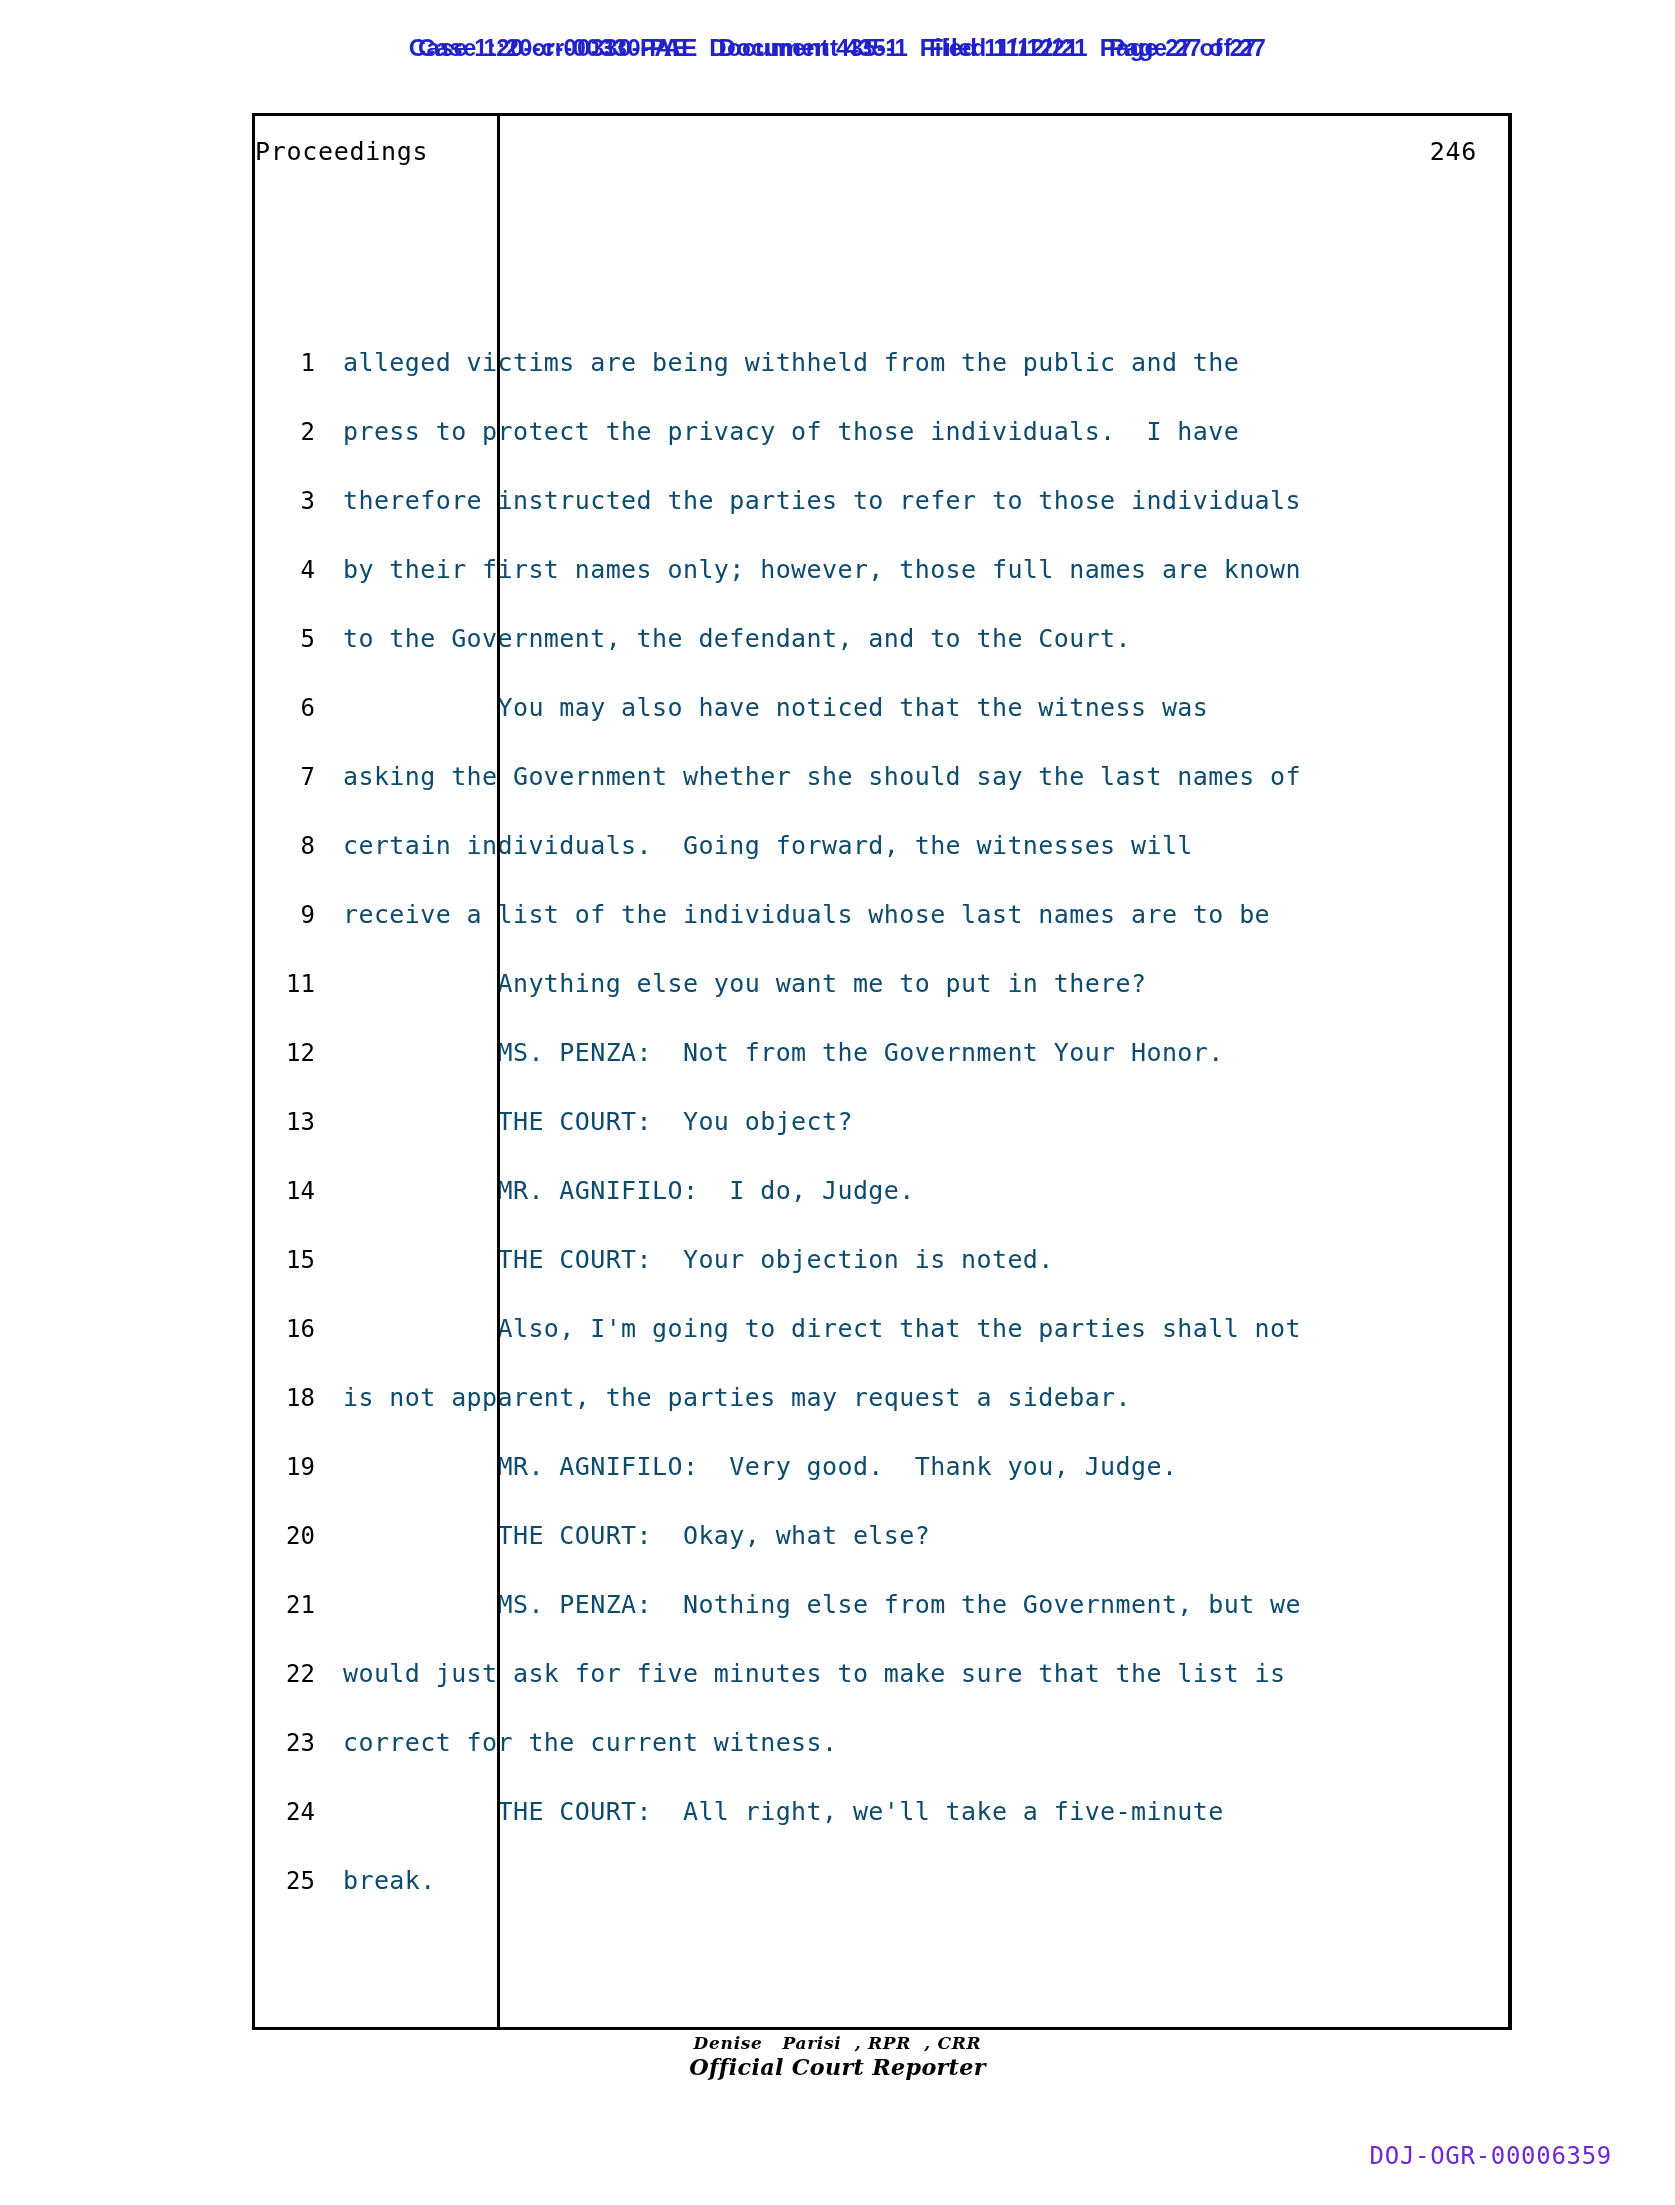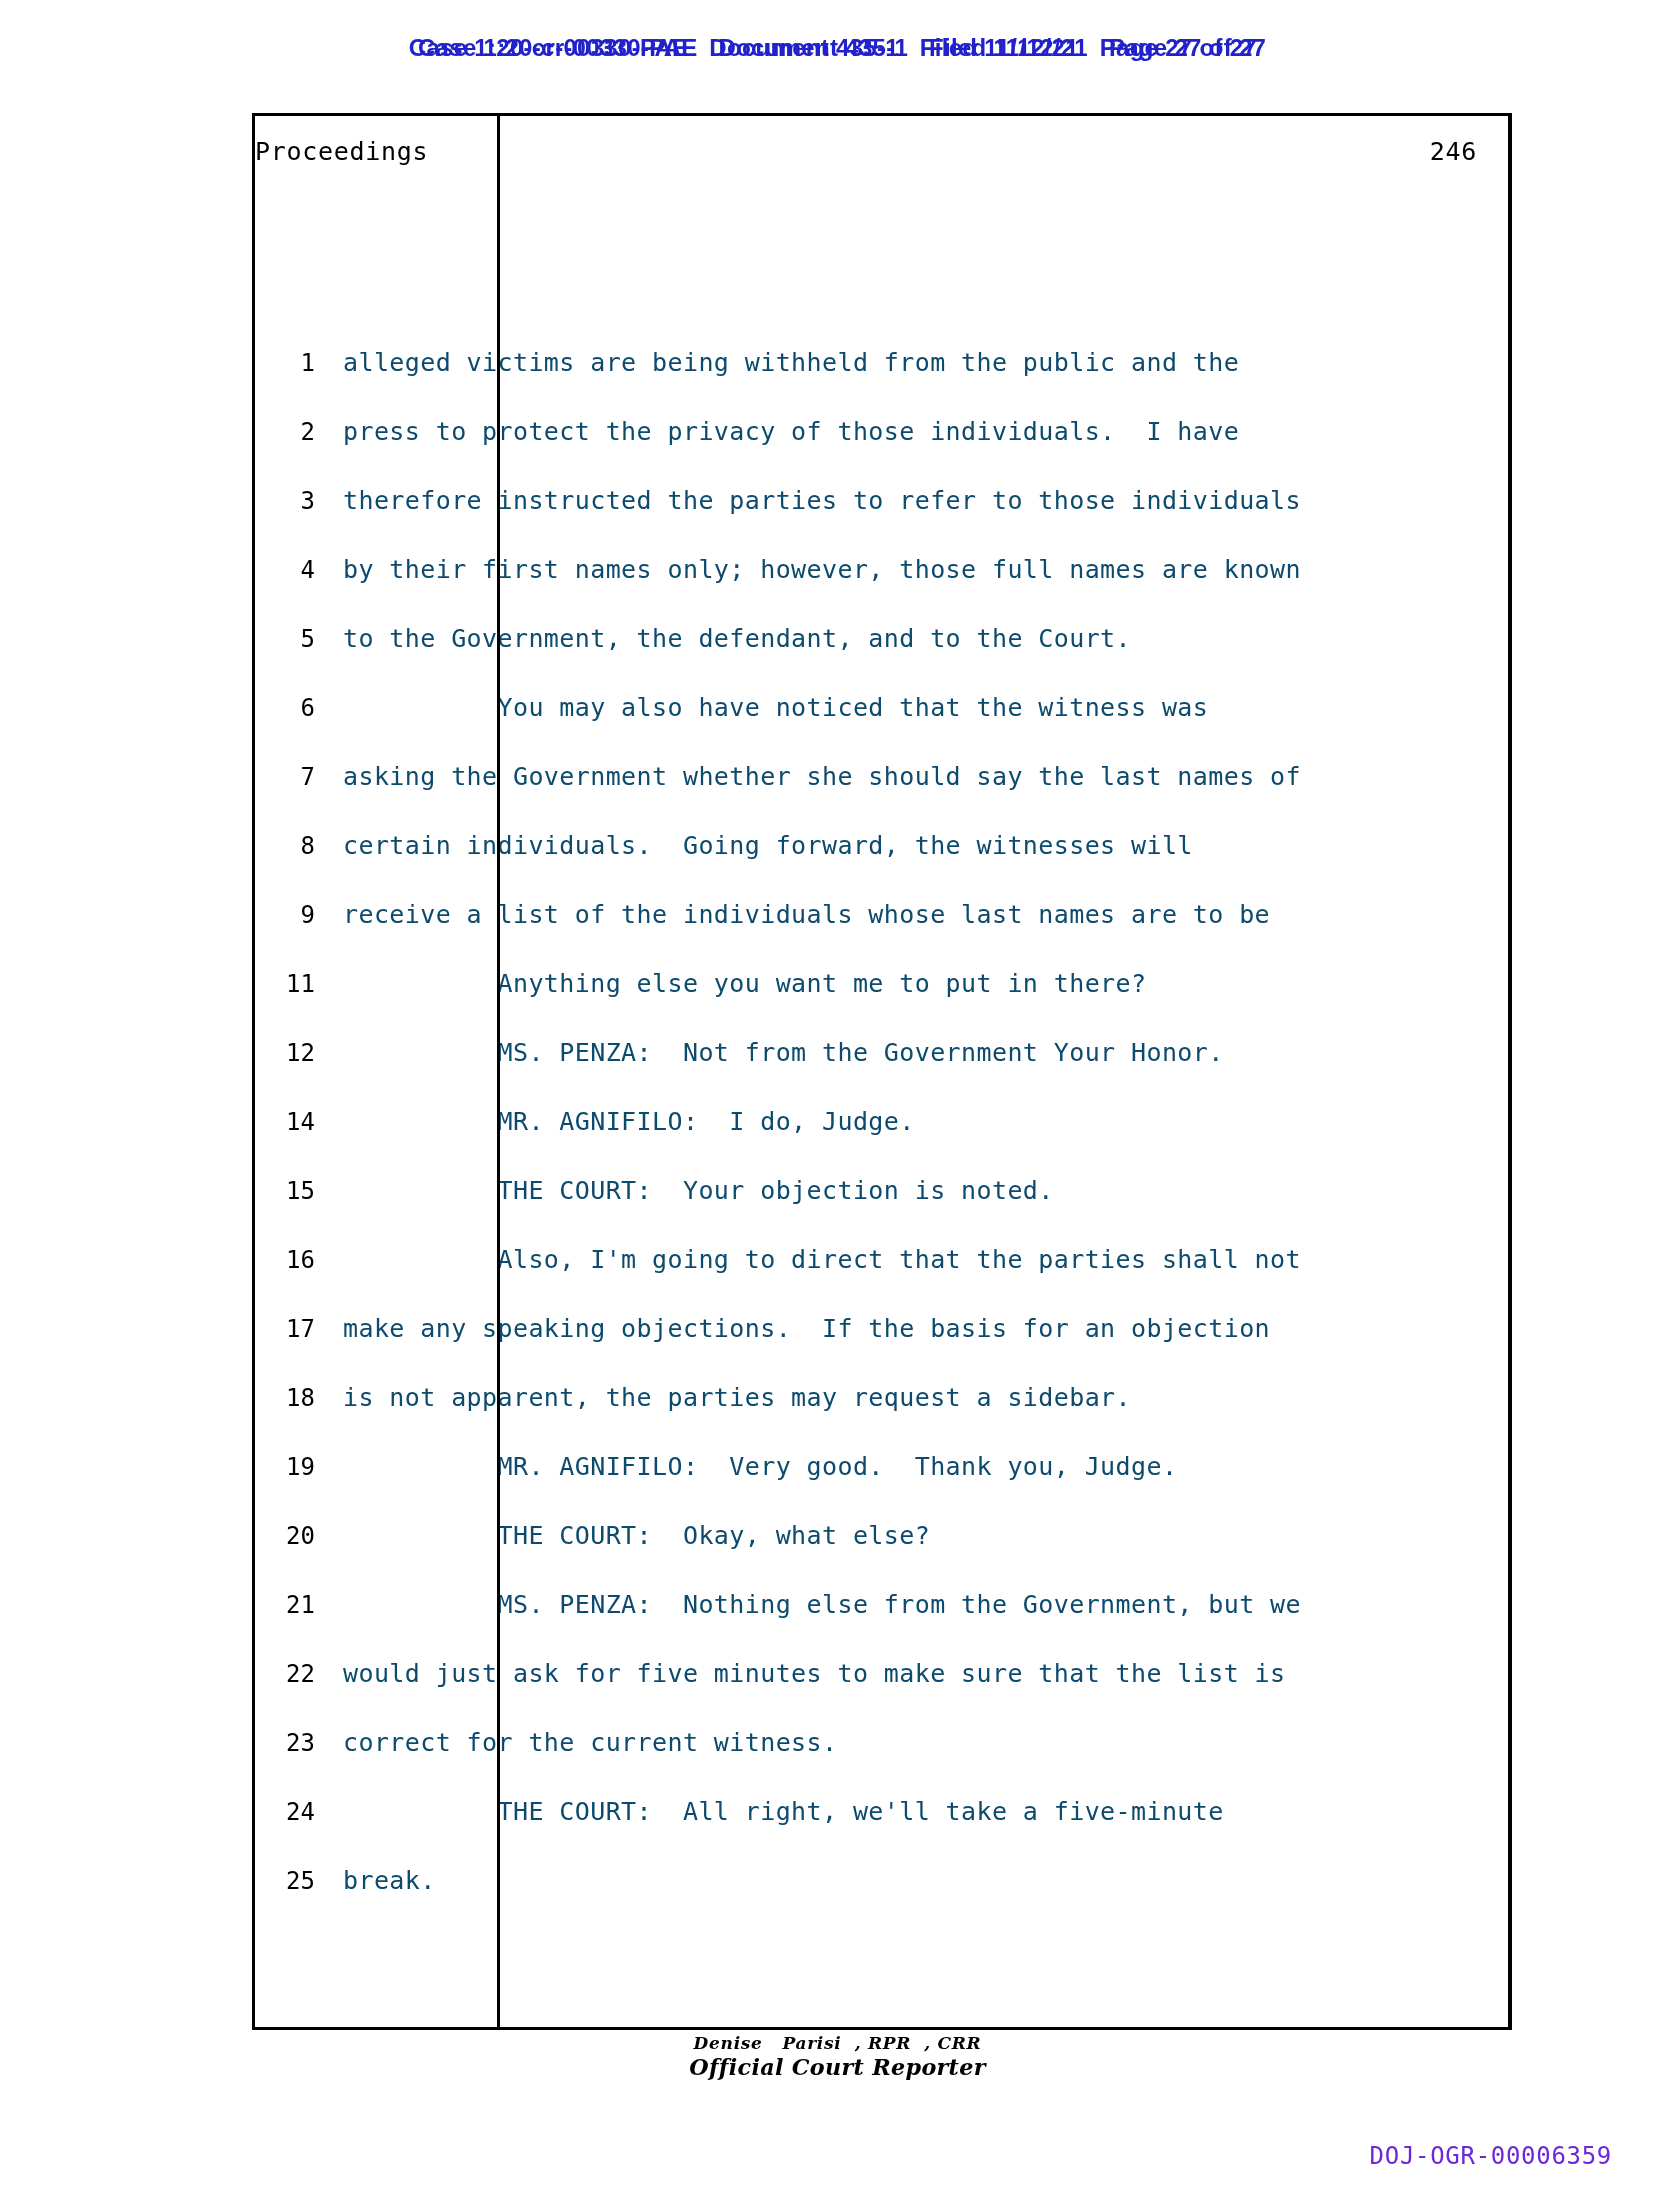--- a/index.html
+++ b/index.html
@@ -207,34 +207,34 @@
     </div>
     <div class="line">
       <div class="lnum">11</div>
       <div class="ltext">          Anything else you want me to put in there?</div>
     </div>
     <div class="line">
       <div class="lnum">12</div>
       <div class="ltext">          MS. PENZA:  Not from the Government Your Honor.</div>
     </div>
     <div class="line">
+      <div class="lnum">13</div>
+      <div class="ltext">          THE COURT:  You object?</div>
+    </div>
+    <div class="line">
       <div class="lnum">14</div>
       <div class="ltext">          MR. AGNIFILO:  I do, Judge.</div>
     </div>
     <div class="line">
       <div class="lnum">15</div>
       <div class="ltext">          THE COURT:  Your objection is noted.</div>
     </div>
     <div class="line">
       <div class="lnum">16</div>
       <div class="ltext">          Also, I'm going to direct that the parties shall not</div>
-    </div>
-    <div class="line">
-      <div class="lnum">17</div>
-      <div class="ltext">make any speaking objections.  If the basis for an objection</div>
     </div>
     <div class="line">
       <div class="lnum">18</div>
       <div class="ltext">is not apparent, the parties may request a sidebar.</div>
     </div>
     <div class="line">
       <div class="lnum">19</div>
       <div class="ltext">          MR. AGNIFILO:  Very good.  Thank you, Judge.</div>
     </div>
     <div class="line">

